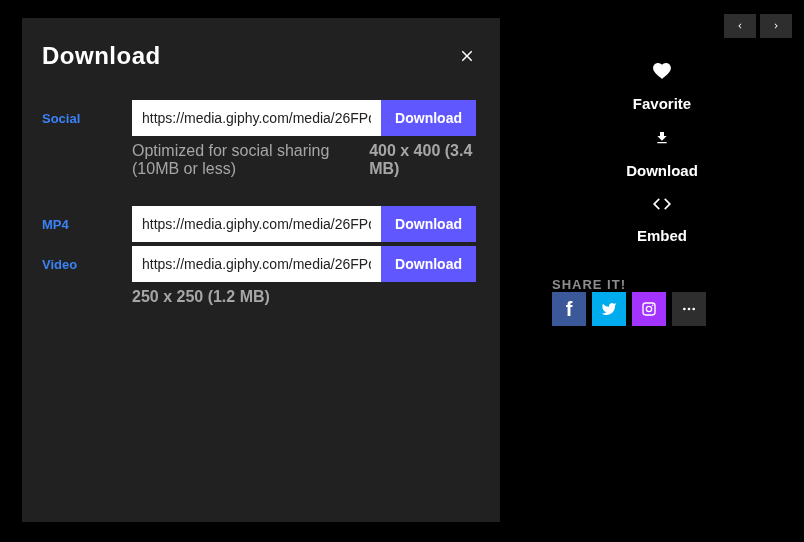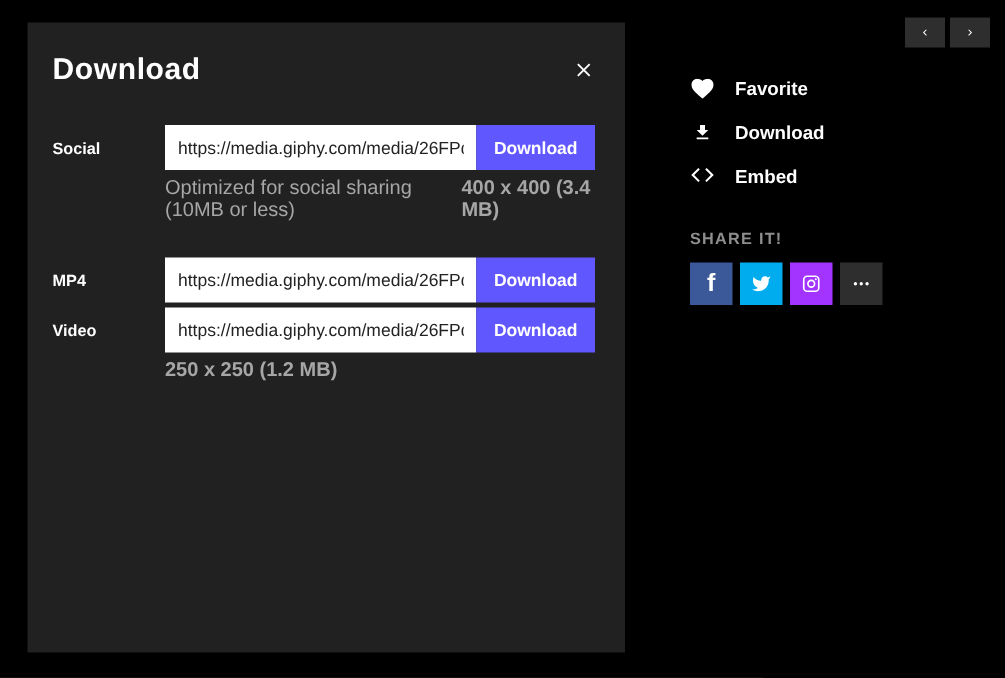--- a/index.html
+++ b/index.html
@@ -44,21 +44,21 @@
   }
   .row {
     display: flex;
     align-items: center;
     margin-bottom: 4px;
   }
   .row-label {
     width: 94px;
     font-size: 13px;
     font-weight: 700;
-    color: #ffffff;
+    color: #3b82f6;
     padding-left: 4px;
   }
   .url-input {
     flex: 1;
     height: 36px;
     border: none;
     background: #fff;
     color: #222;
     font-size: 14px;
     padding: 0 10px;
@@ -112,41 +112,42 @@
     align-items: center;
     justify-content: center;
     cursor: pointer;
   }
   .nav-btn svg { fill: #fff; width: 10px; height: 10px; }
   .actions {
     margin-top: 40px;
   }
   .action-item {
     display: flex;
+    align-items: center;
     gap: 16px;
     padding: 9px 0;
     cursor: pointer;
+    flex-direction: column;
   }
   .action-item .icon-slot {
     width: 20px;
     display: flex;
     justify-content: center;
   }
   .action-item svg { fill: #fff; }
   .action-label {
     font-size: 15px;
     font-weight: 700;
   }
   .share-title {
     margin-top: 24px;
     font-size: 13px;
     font-weight: 800;
     letter-spacing: 1px;
     color: #8e8e8e;
-    margin-bottom: 12px;
   }
   .share-row {
     display: flex;
     gap: 6px;
   }
   .share-btn {
     width: 34px;
     height: 34px;
     display: flex;
     align-items: center;

